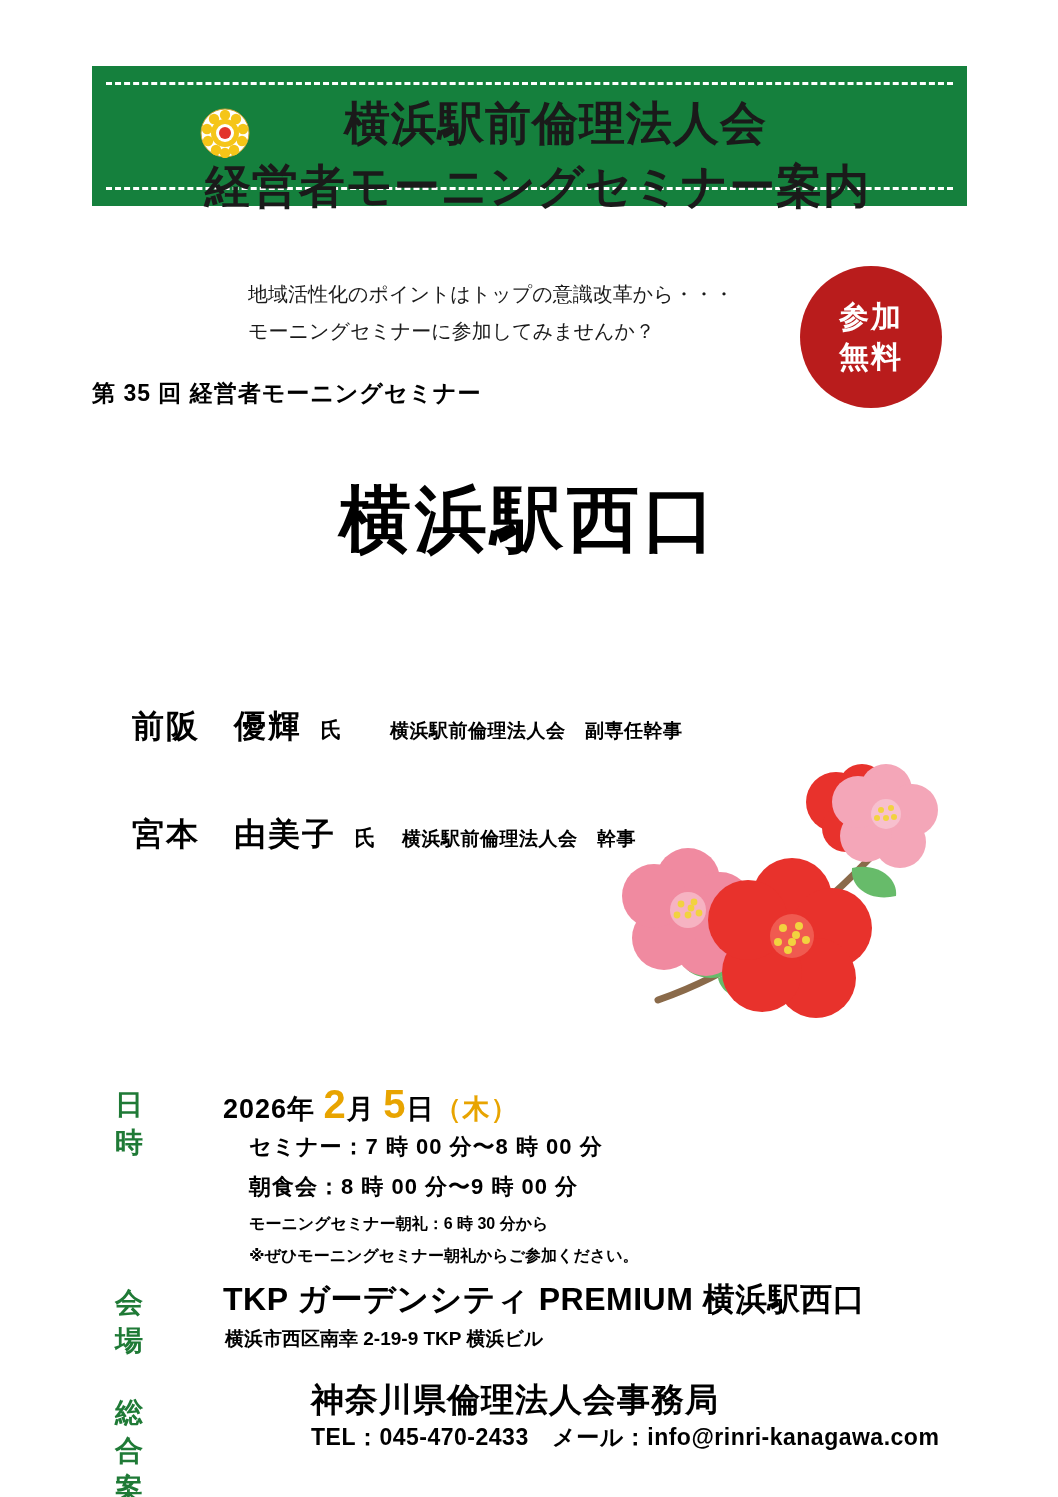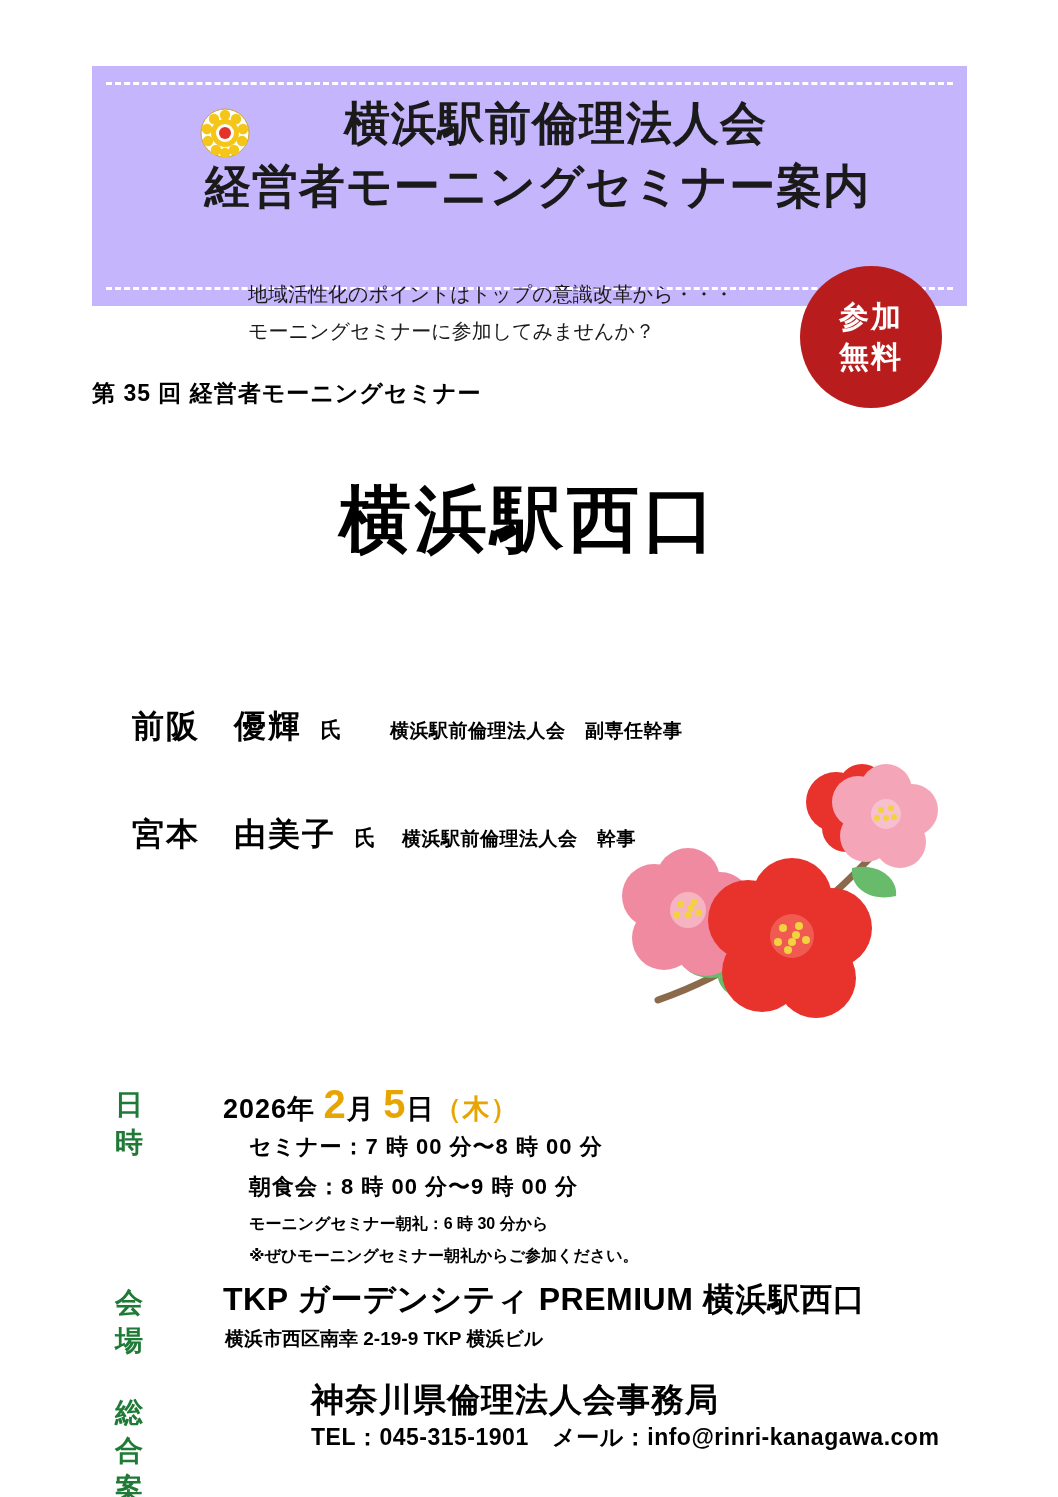--- a/index.html
+++ b/index.html
@@ -15,22 +15,22 @@
     position: relative;
     overflow: hidden;
   }
 
   
   .banner {
     position: absolute;
     left: 92px;
     top: 66px;
     width: 875px;
-    height: 240px;
-    background: #c4b5fd;
+    height: 140px;
+    background: #15803d;
     box-sizing: border-box;
   }
   .banner-dash-top, .banner-dash-bottom {
     position: absolute;
     left: 14px;
     right: 14px;
     height: 0;
     border-top: 3px dashed #ffffff;
   }
   .banner-dash-top { top: 16px; }
@@ -414,14 +414,14 @@
 
 <div class="row-venue">
   <span class="lbl label-green">会場</span>
   <div class="venue-name">TKP ガーデンシティ PREMIUM 横浜駅西口</div>
   <div class="venue-addr">横浜市西区南幸 2-19-9  TKP 横浜ビル</div>
 </div>
 
 <div class="row-contact">
   <span class="lbl label-green">総合案内</span>
   <div class="contact-org">神奈川県倫理法人会事務局</div>
-  <div class="contact-tel">TEL：045-315-1901　メール：info@rinri-kanagawa.com</div>
+  <div class="contact-tel">TEL：045-470-2433　メール：info@rinri-kanagawa.com</div>
 </div>
 
 </body></html>

